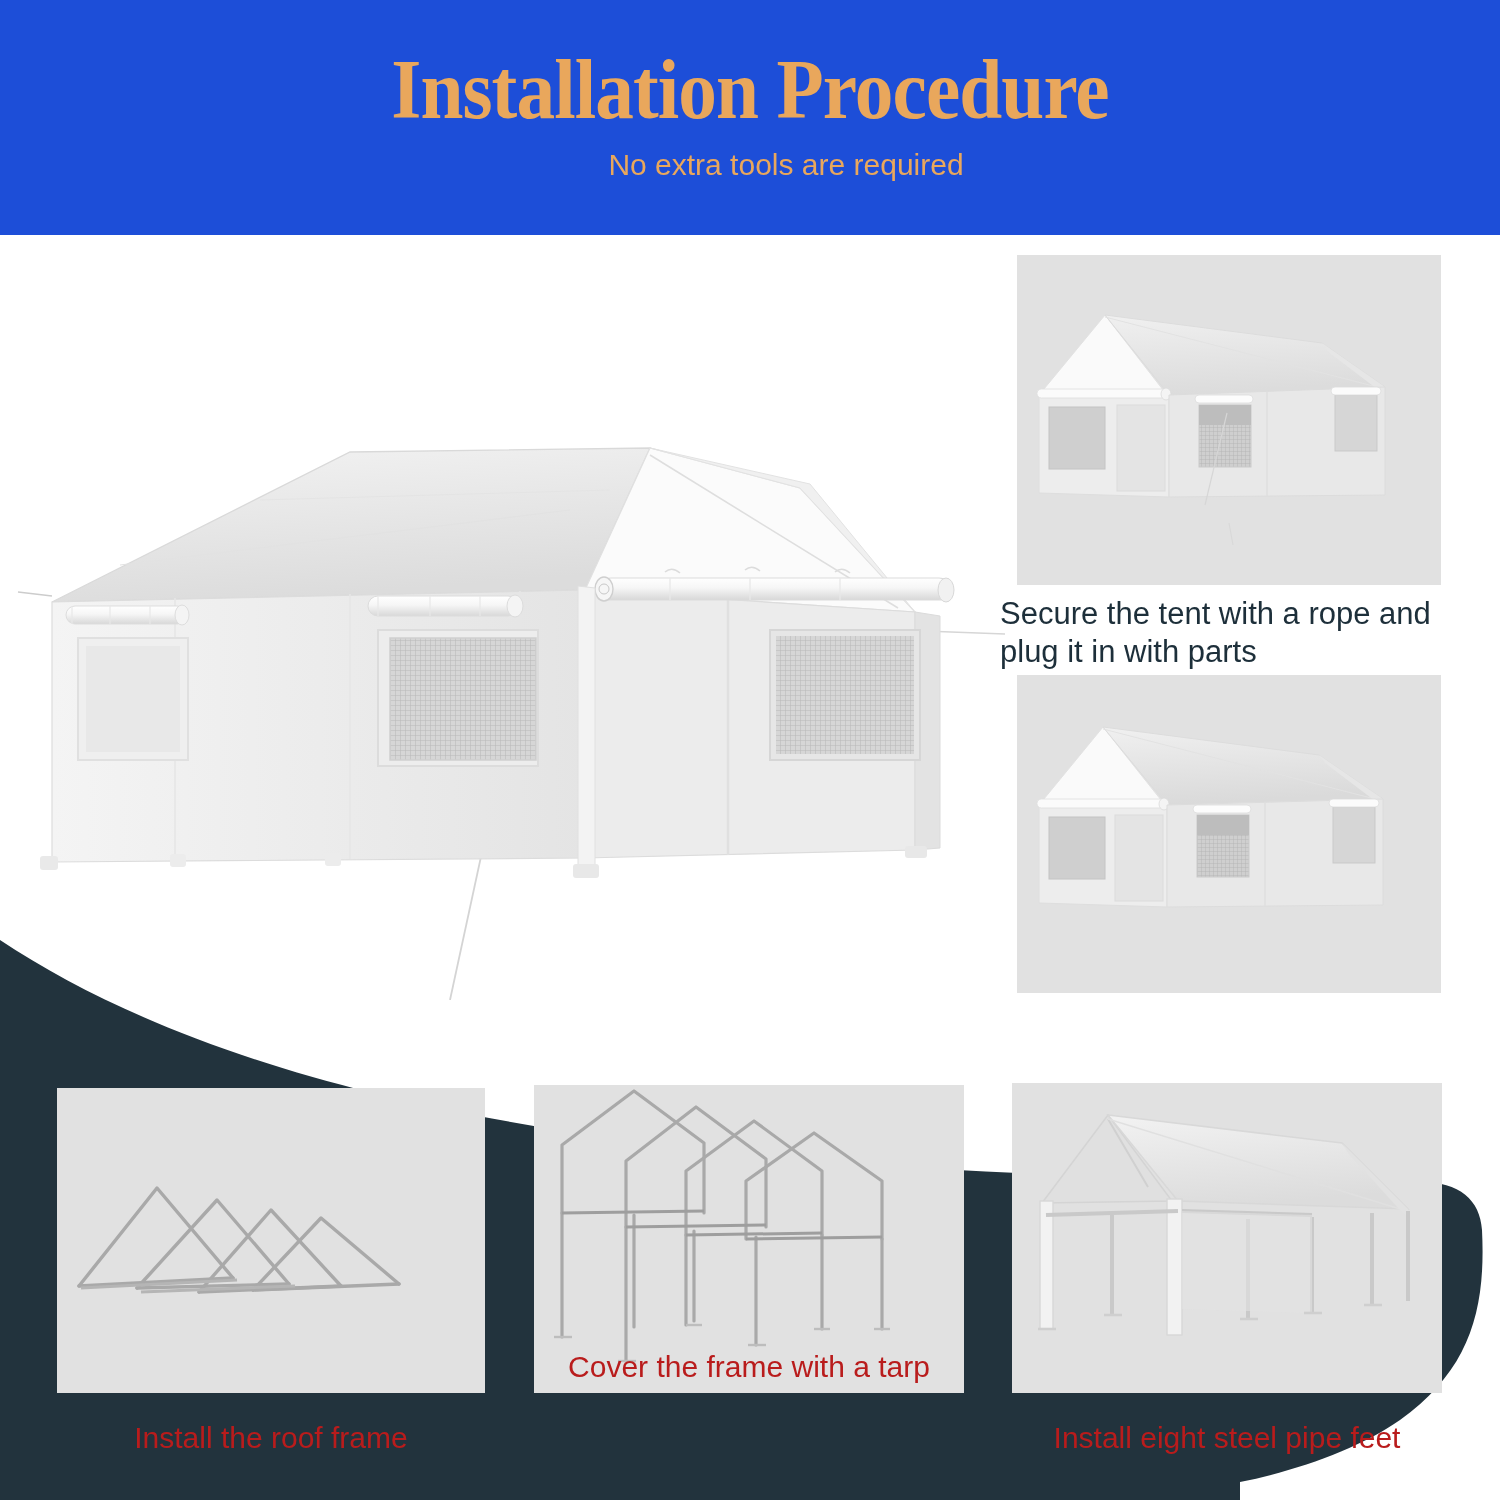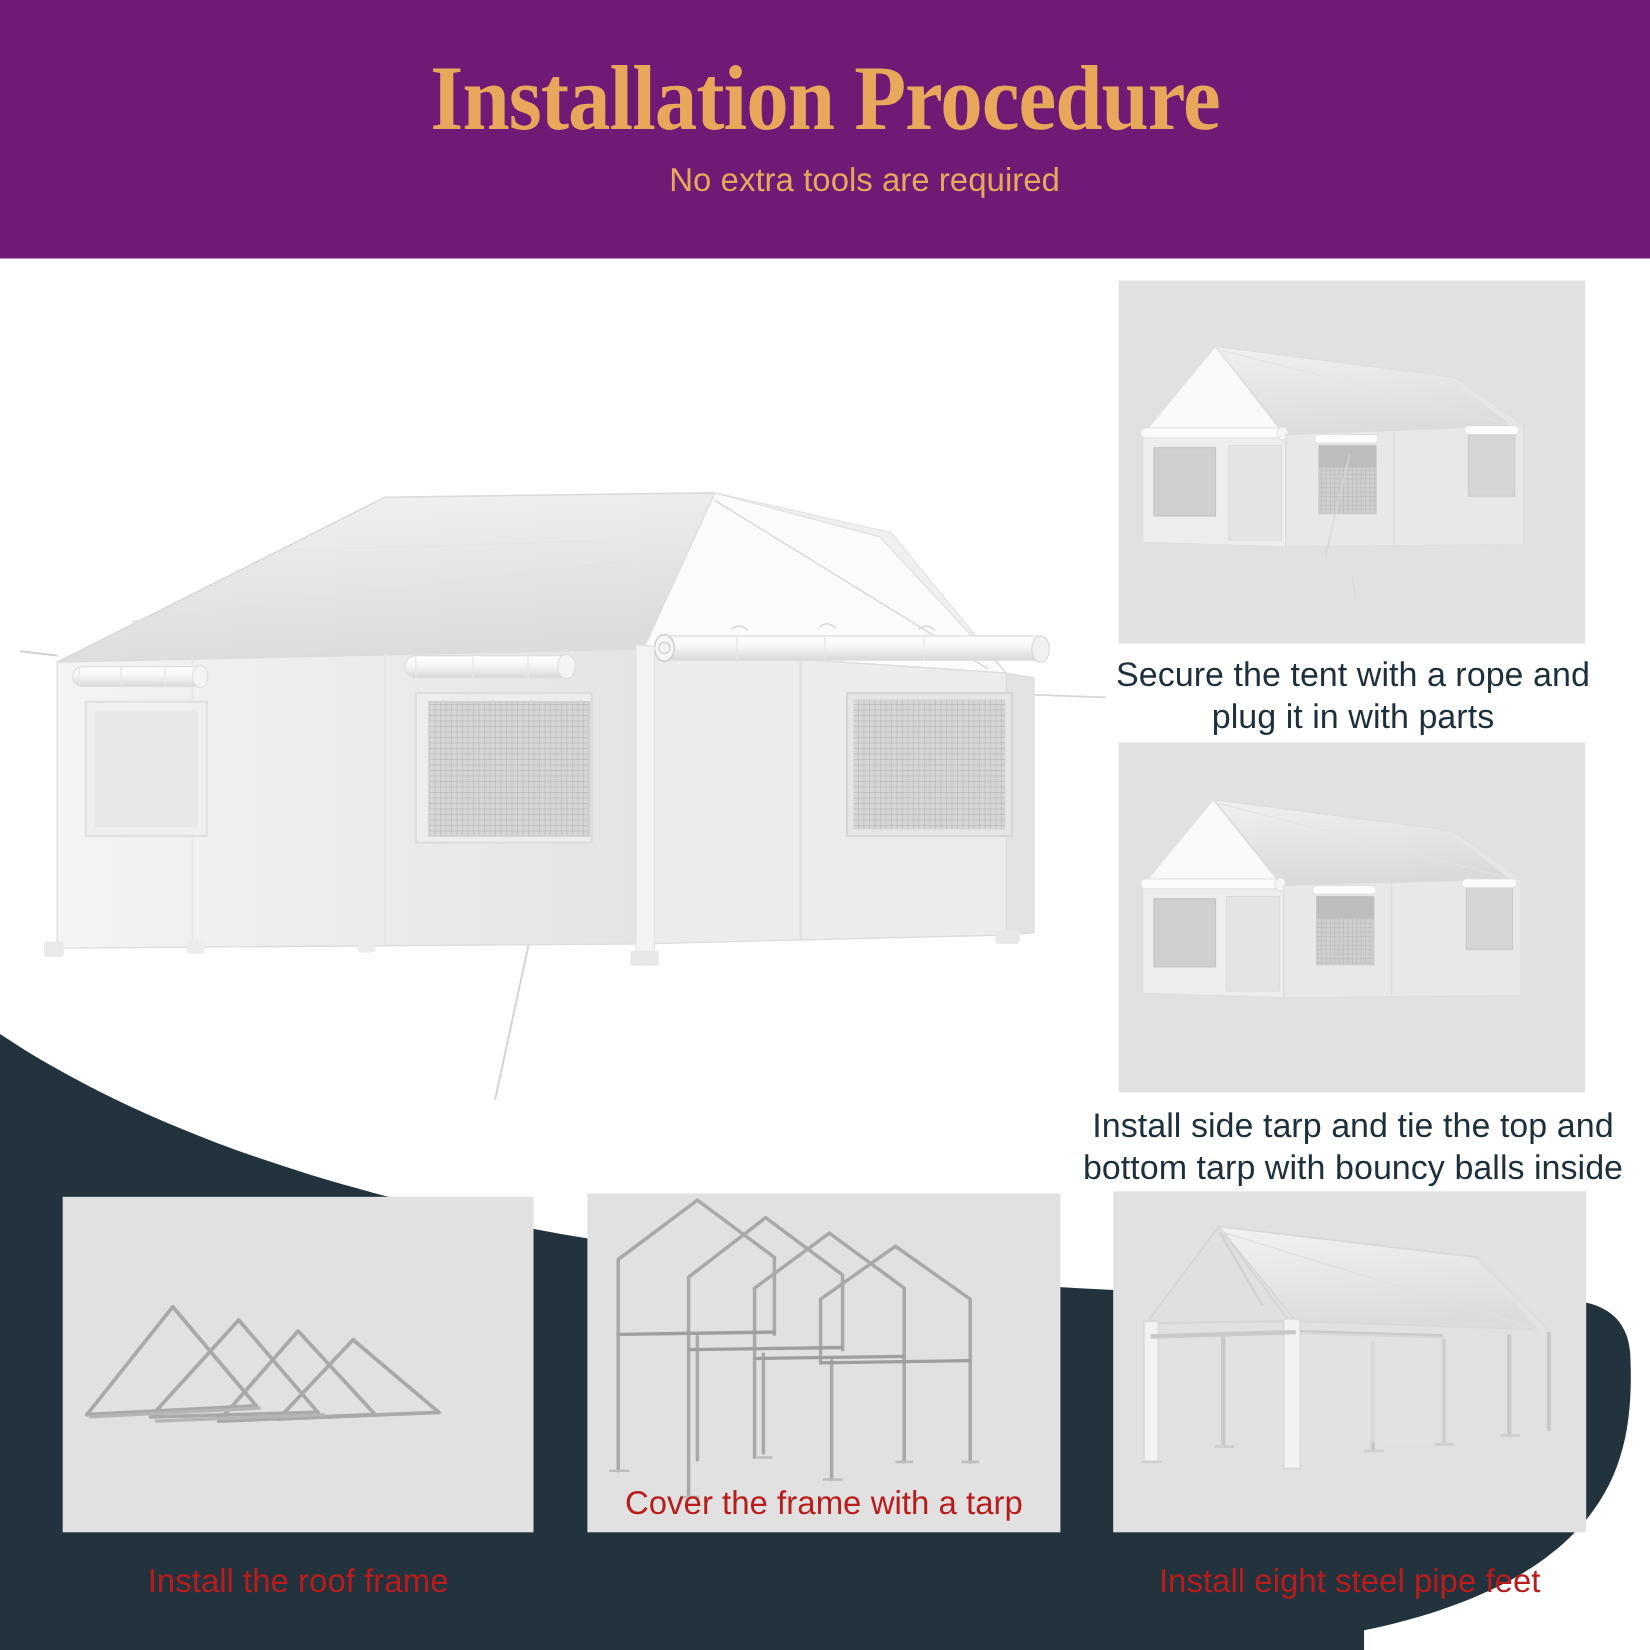--- a/index.html
+++ b/index.html
@@ -8,21 +8,21 @@
     background:#ffffff;
     font-family:"Liberation Sans", sans-serif;
     overflow:hidden;
     position:relative;
   }
   #page{position:absolute;inset:0;width:1500px;height:1500px;overflow:hidden;}
 
   
   .header{
     position:absolute;left:0;top:0;width:1500px;height:235px;
-    background:#701a75;
+    background:#1d4ed8;
     overflow:hidden;
   }
   .header-title{
     position:absolute;left:0;top:42px;width:1500px;
     text-align:center;
     font-family:"Liberation Serif", serif;
     font-weight:bold;
     font-size:84px;
     line-height:96px;
     letter-spacing:-1px;
@@ -48,21 +48,20 @@
 
   
   .panel{position:absolute;background:#e1e1e1;}
   .panel-img{position:absolute;inset:0;width:100%;height:100%;}
 
   .cap-dark{
     position:absolute;
     color:#1d2f3a;
     font-size:31px;
     line-height:38px;
-    text-align:center;
   }
   .cap-light{
     position:absolute;
     color:#b91c1c;
     font-size:30px;
     line-height:36px;
     text-align:center;
     white-space:nowrap;
   }
 
@@ -251,21 +250,20 @@
       <path d="M150,130 L366,124 L366,230 L150,232 Z" fill="#e8e8e8" stroke="#dcdcdc" stroke-width="1"></path>
       <path d="M248,127 L248,231" stroke="#dedede" stroke-width="1.4"></path>
       <rect x="180" y="140" width="52" height="62" fill="url(#p4mesh)" stroke="#c9c9c9" stroke-width="1"></rect>
       <rect x="180" y="140" width="52" height="20" fill="#bdbdbd"></rect>
       <rect x="176" y="130" width="58" height="8" rx="4" fill="#fcfcfc" stroke="#dcdcdc" stroke-width="0.8"></rect>
       <rect x="316" y="132" width="42" height="56" fill="#d6d6d6" stroke="#c9c9c9" stroke-width="1"></rect>
       <rect x="312" y="124" width="50" height="8" rx="4" fill="#fbfbfb" stroke="#dcdcdc" stroke-width="0.8"></rect>
     </svg>
 
   </div>
-  <div class="cap-dark" id="cap4">Install side tarp and tie the top and bottom tarp with bouncy balls inside</div>
 
   <div class="panel" id="panel1">
     <svg class="panel-img" viewBox="0 0 428 305" preserveAspectRatio="none">
       <g fill="none" stroke="#a9a9a9" stroke-width="3.4" stroke-linejoin="round" stroke-linecap="round">
 
         <path d="M22,198 L100,100 L176,190"></path>
         <path d="M22,198 L176,190"></path>
 
         <path d="M80,200 L160,112 L232,196"></path>
         <path d="M80,200 L232,196"></path>

